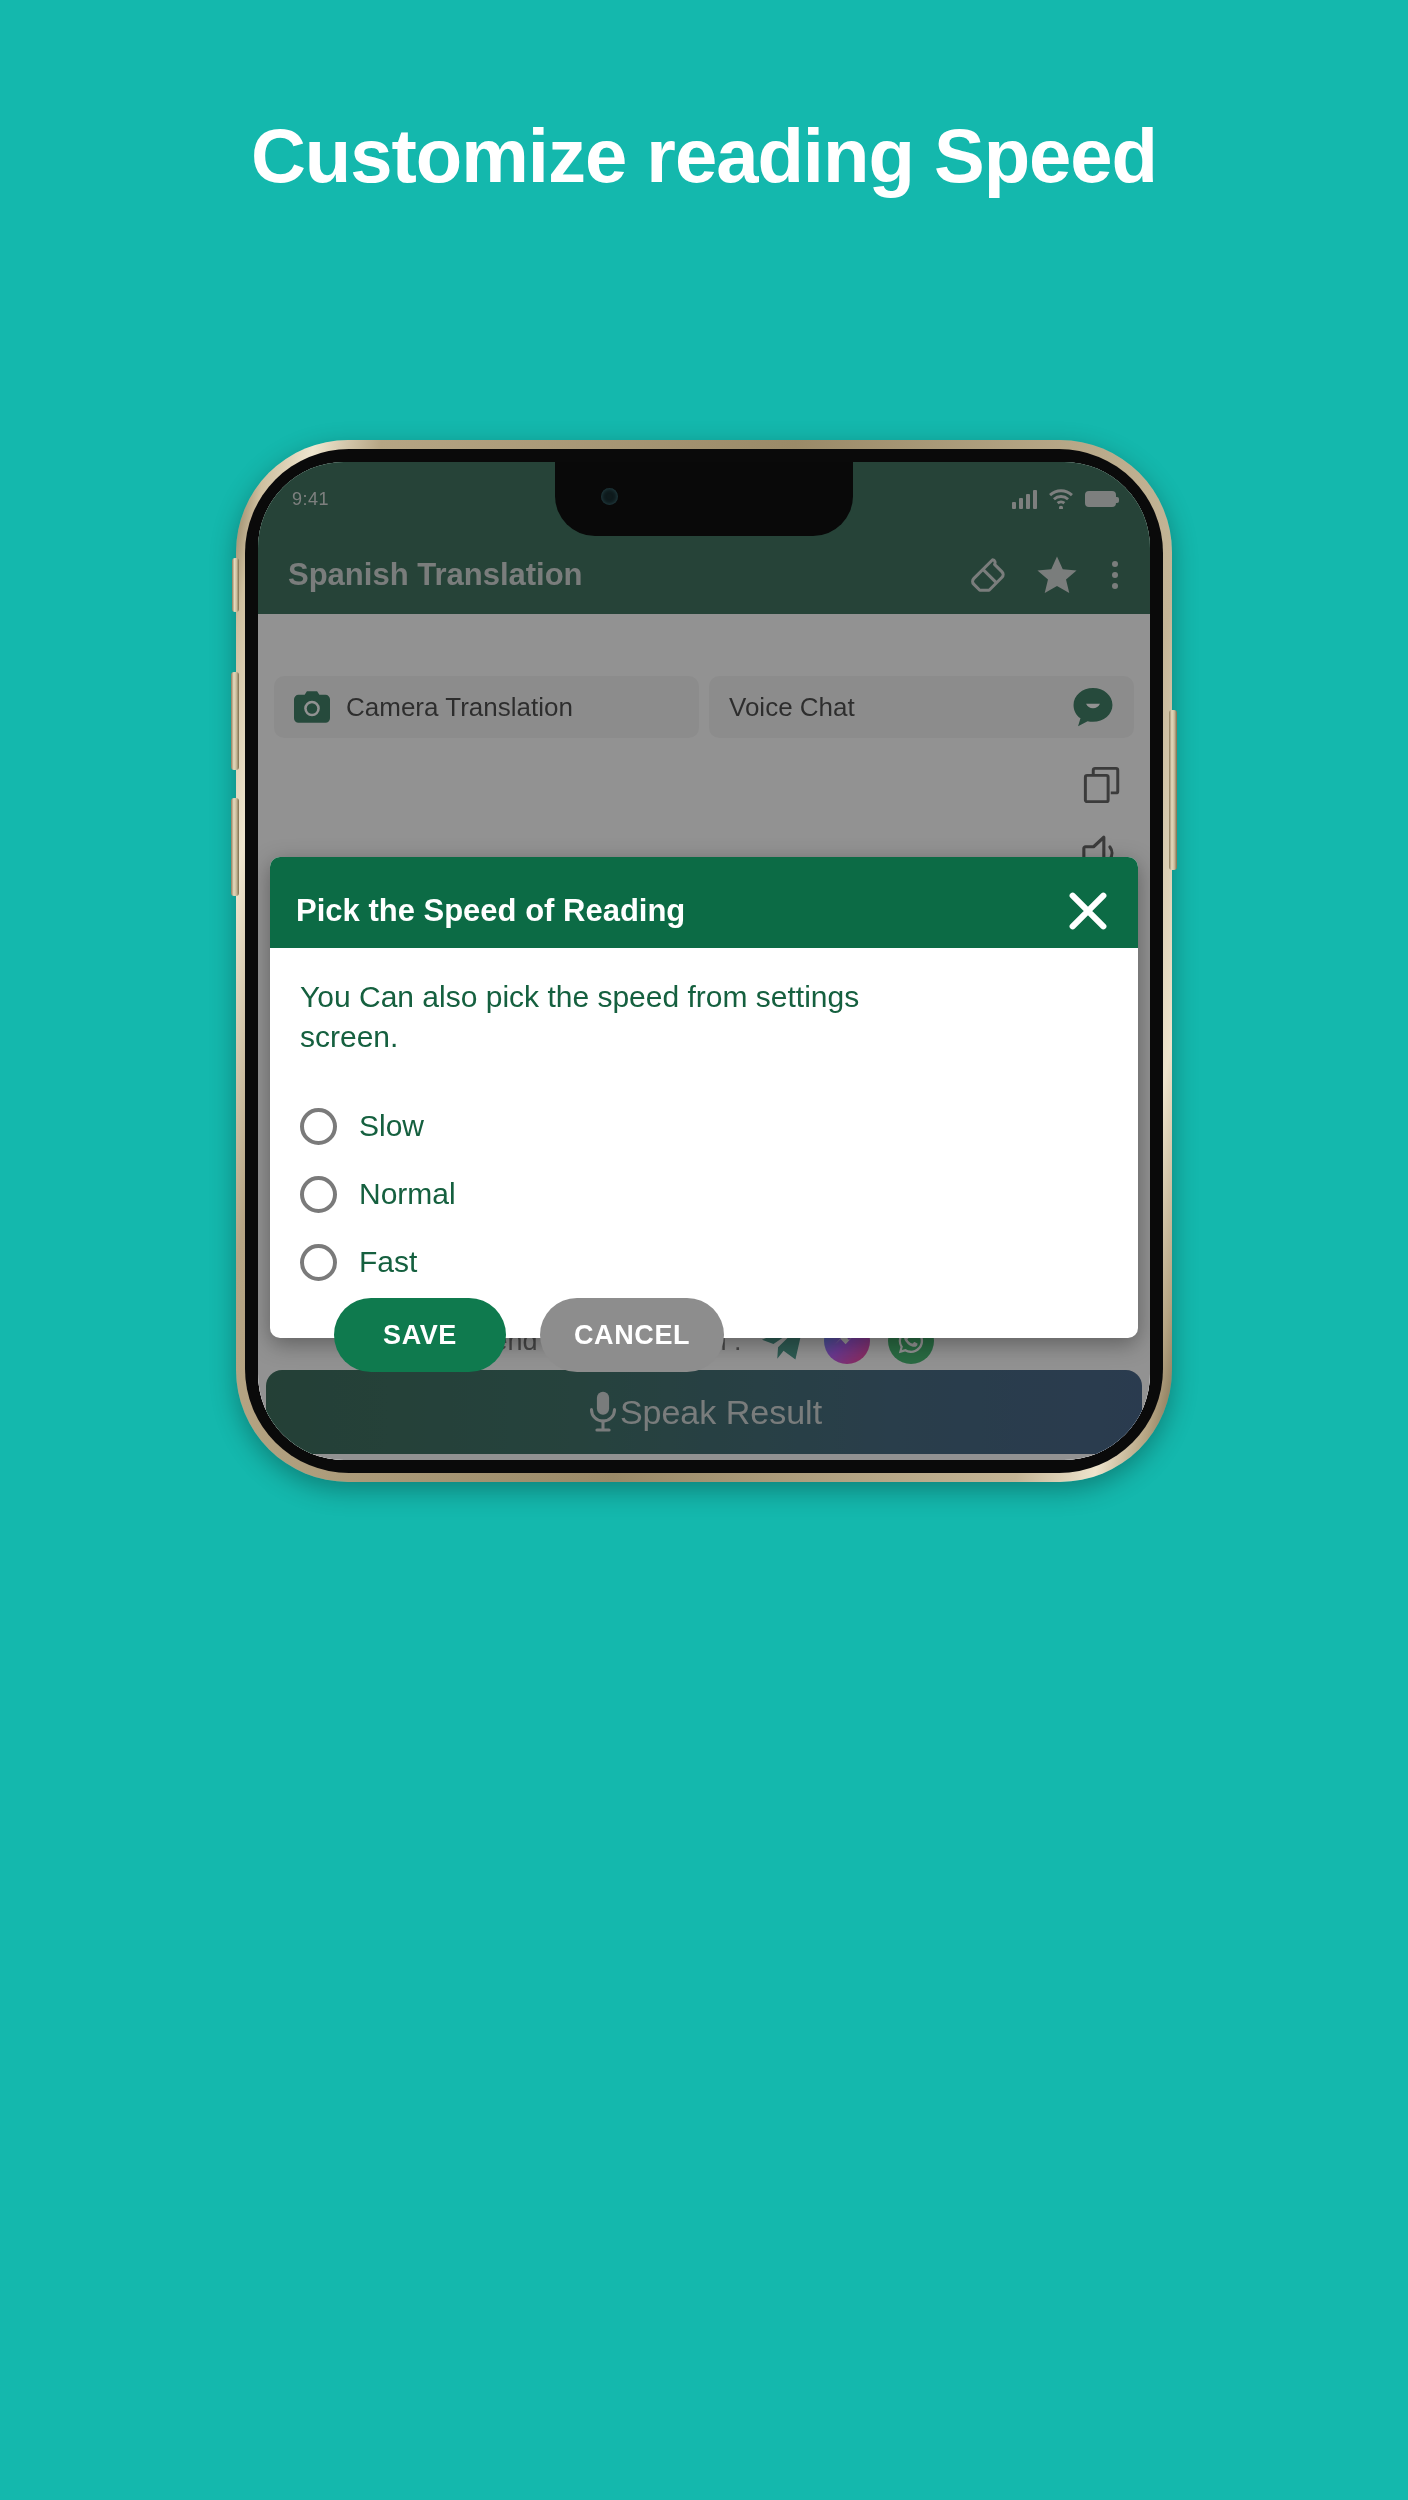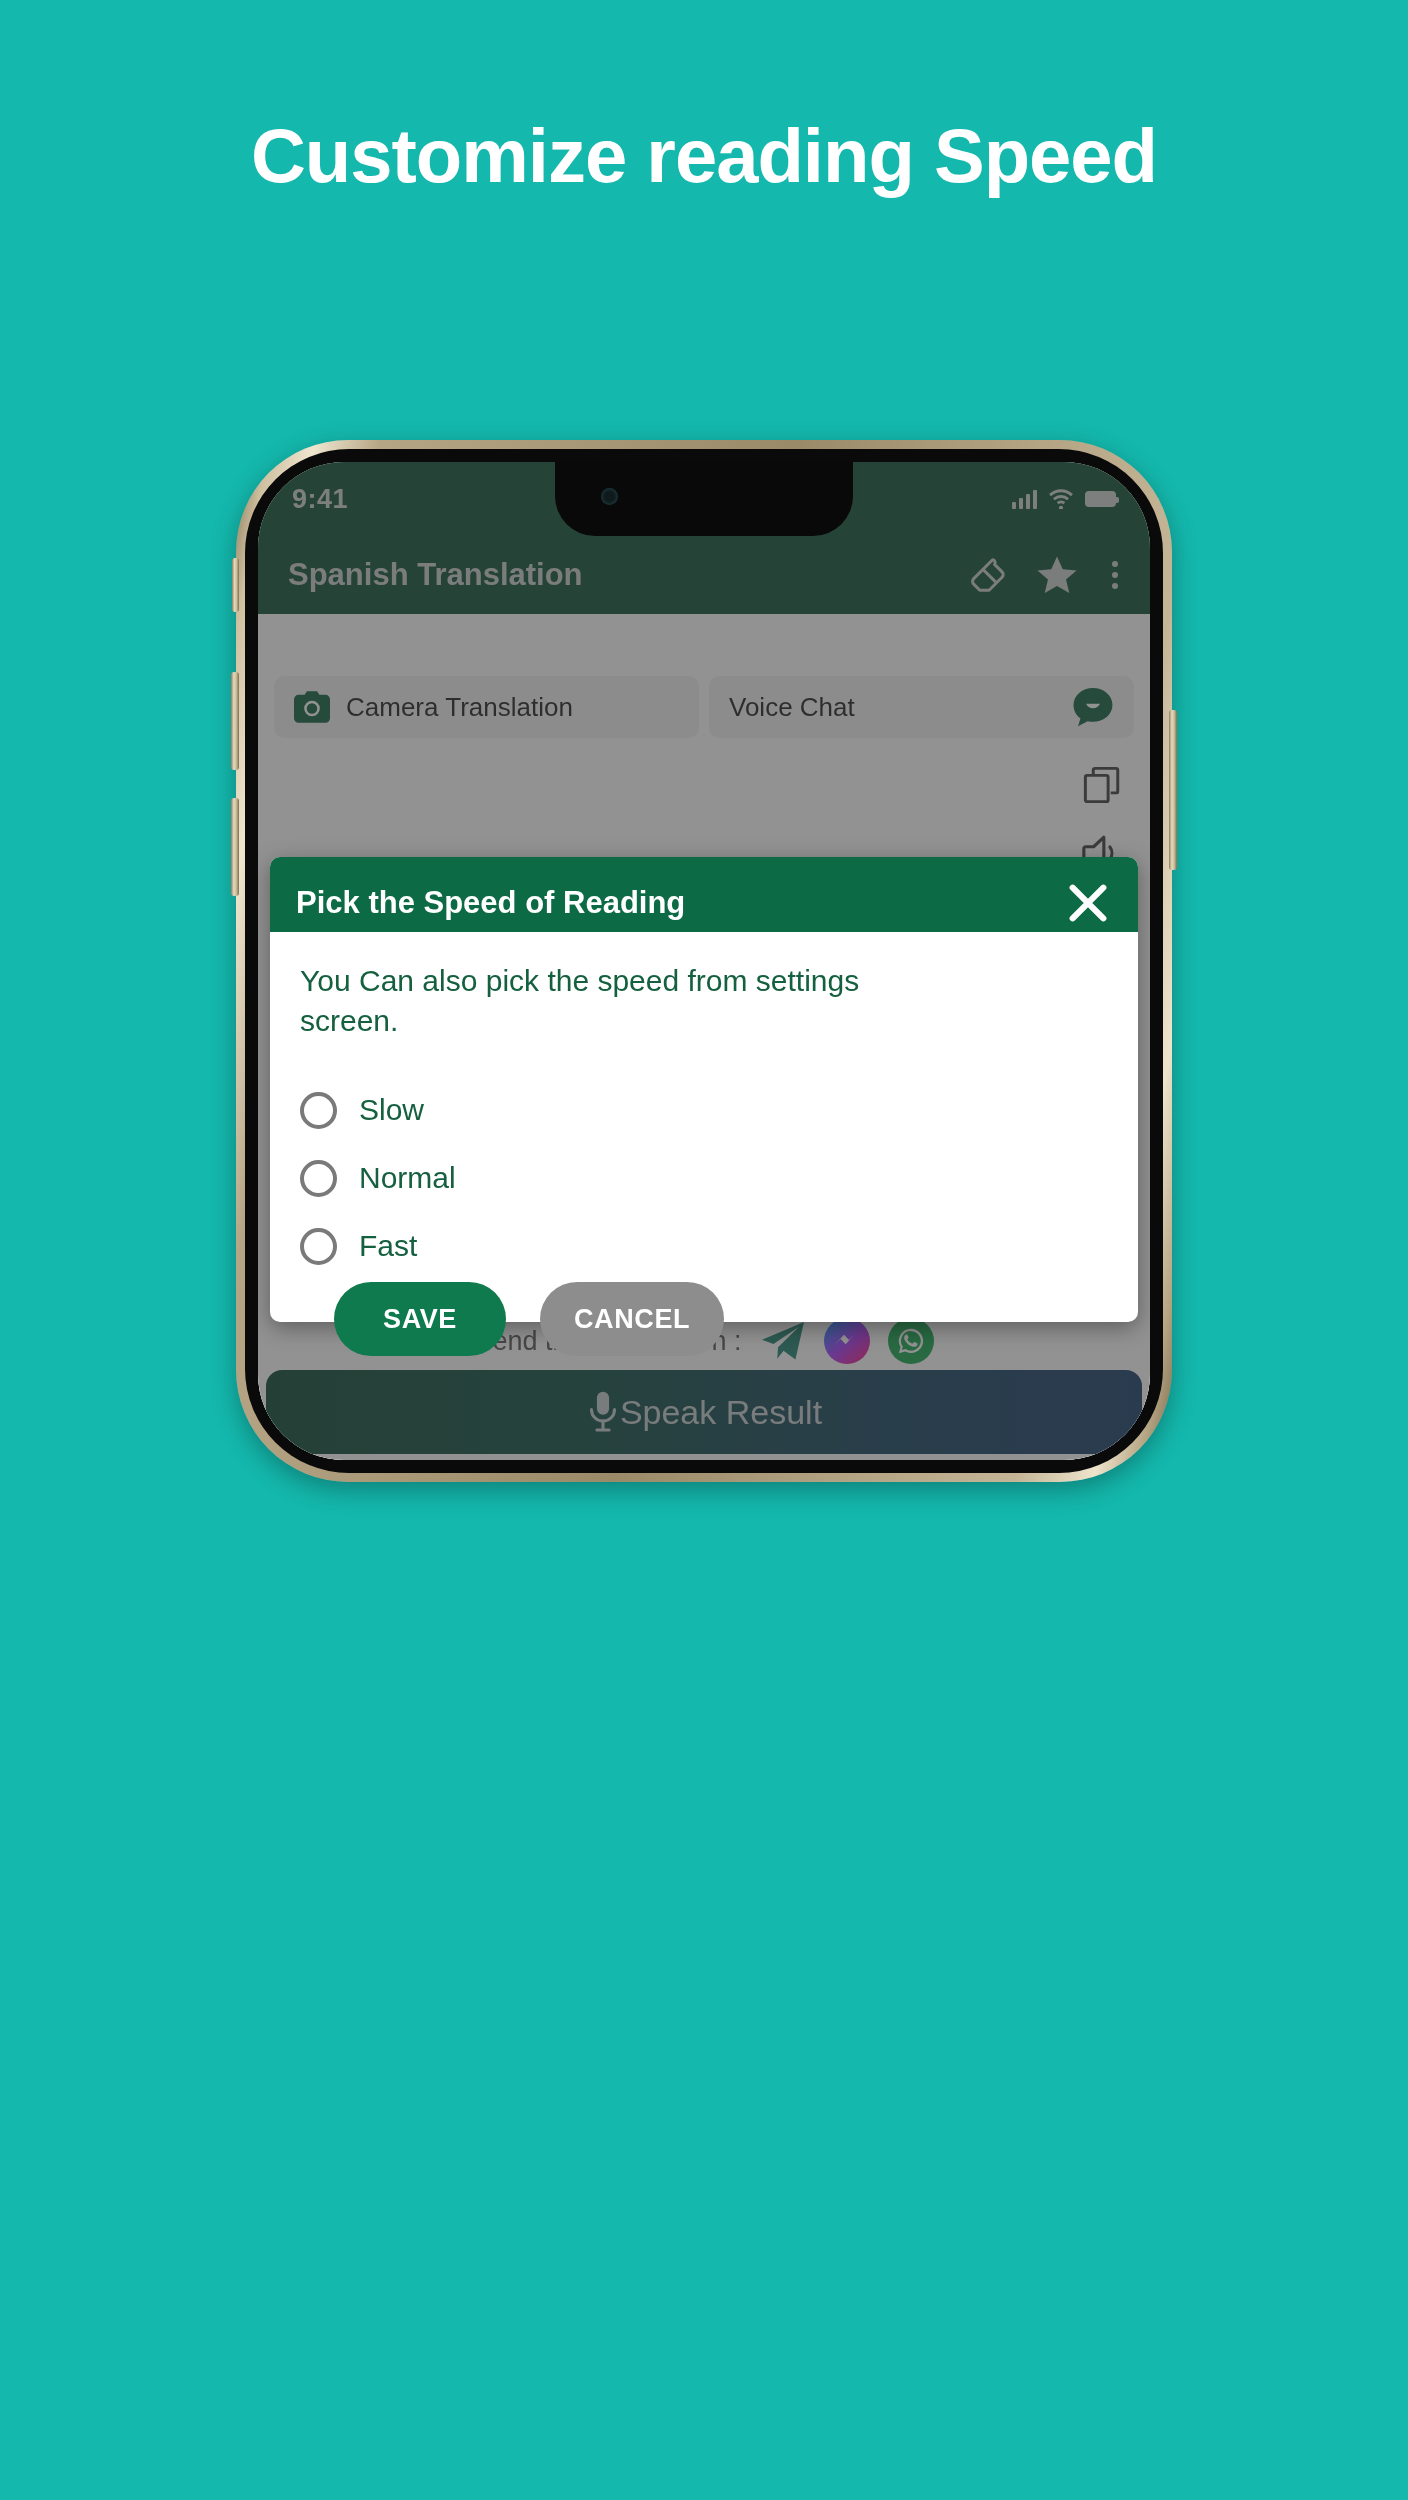--- a/index.html
+++ b/index.html
@@ -121,21 +121,21 @@
   
   .statusbar {
     position: relative;
     height: 74px;
     background: #0b4d34;
     display: flex;
     align-items: center;
     padding: 0 34px;
     color: #cfd4d2;
   }
-  .clock { font-size: 27px; font-weight: bold; letter-spacing: .5px; }
+  .clock { font-size: 18px; font-weight: normal; letter-spacing: .5px; }
   .status-right {
     margin-left: auto;
     display: flex;
     align-items: center;
     gap: 11px;
   }
   .bars { display: flex; align-items: flex-end; gap: 3px; height: 20px; }
   .bars i { display: block; width: 4px; background: #cfd4d2; border-radius: 1px; }
   .bars i:nth-child(1) { height: 7px; }
   .bars i:nth-child(2) { height: 11px; }
@@ -299,21 +299,21 @@
     left: 12px;
     right: 12px;
     top: 395px;
     border-radius: 10px;
     background: #ffffff;
     box-shadow: 0 6px 22px rgba(0,0,0,.35);
   }
   .dialog-head {
     background: #0c6b45;
     border-radius: 10px 10px 0 0;
-    height: 75px;
+    height: 91px;
     display: flex;
     align-items: center;
     padding: 16px 24px 0 26px;
   }
   .dialog-title {
     color: #ffffff;
     font-size: 31px;
     font-weight: bold;
   }
   .dialog-close {

